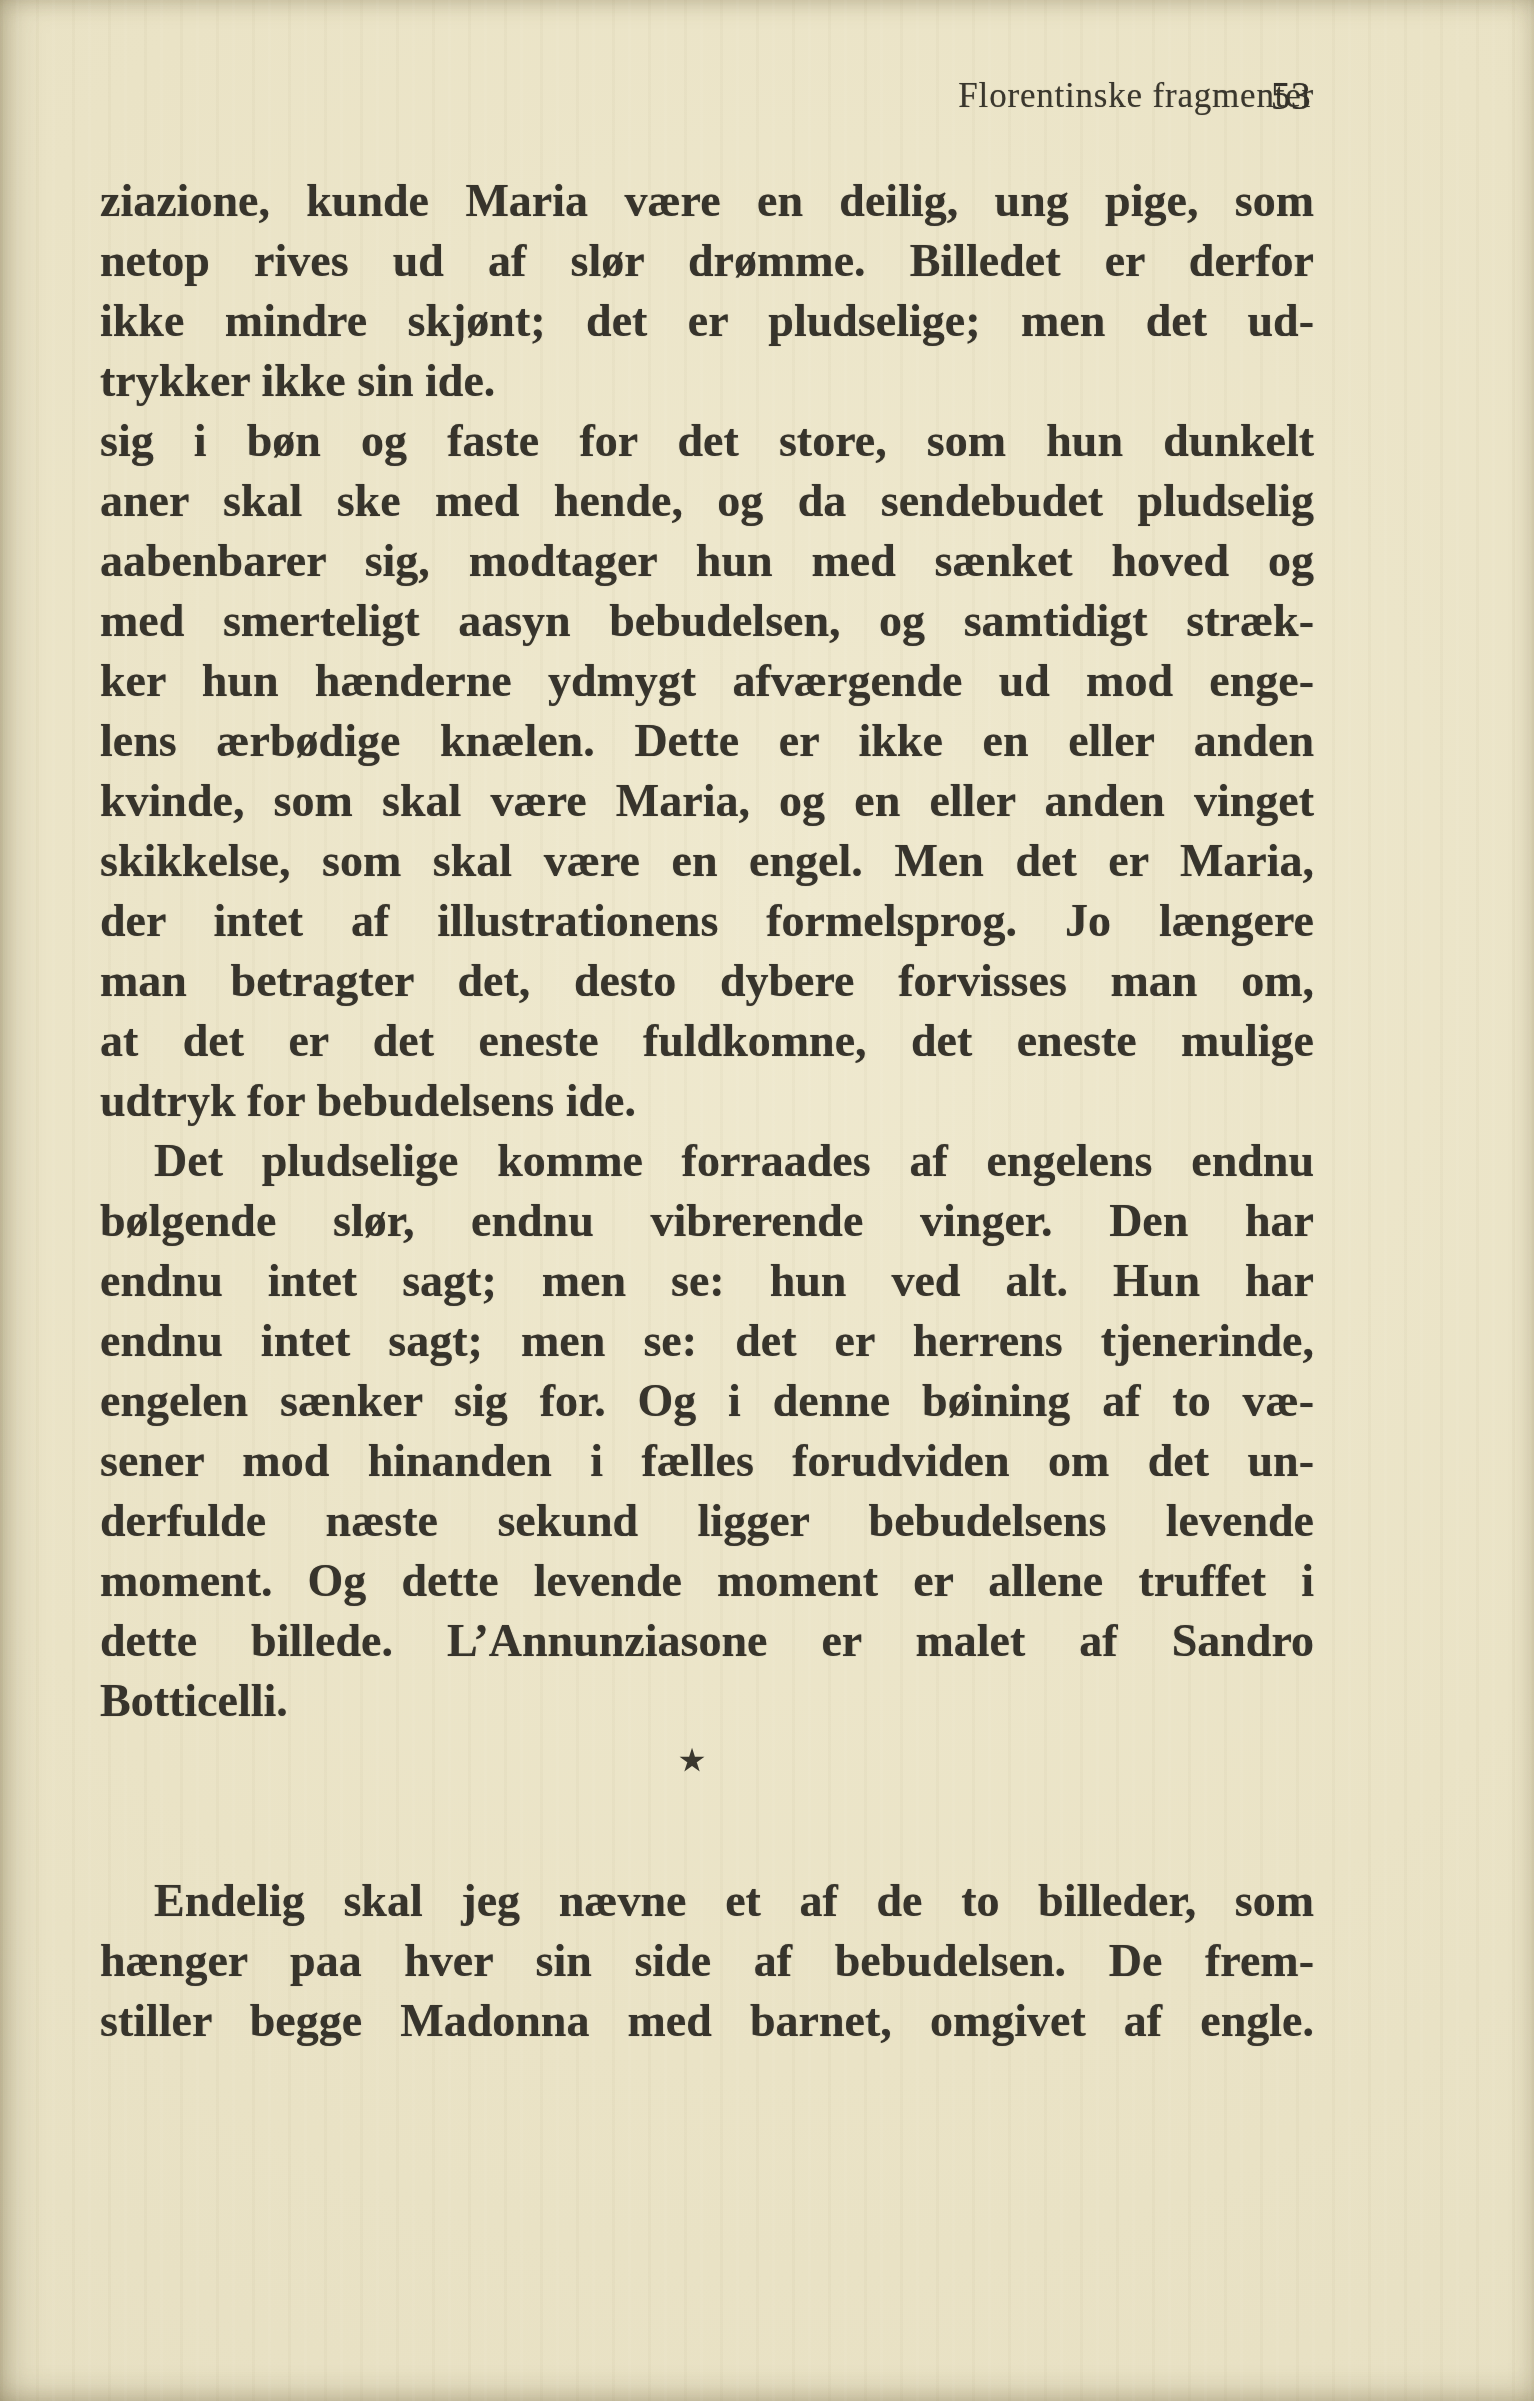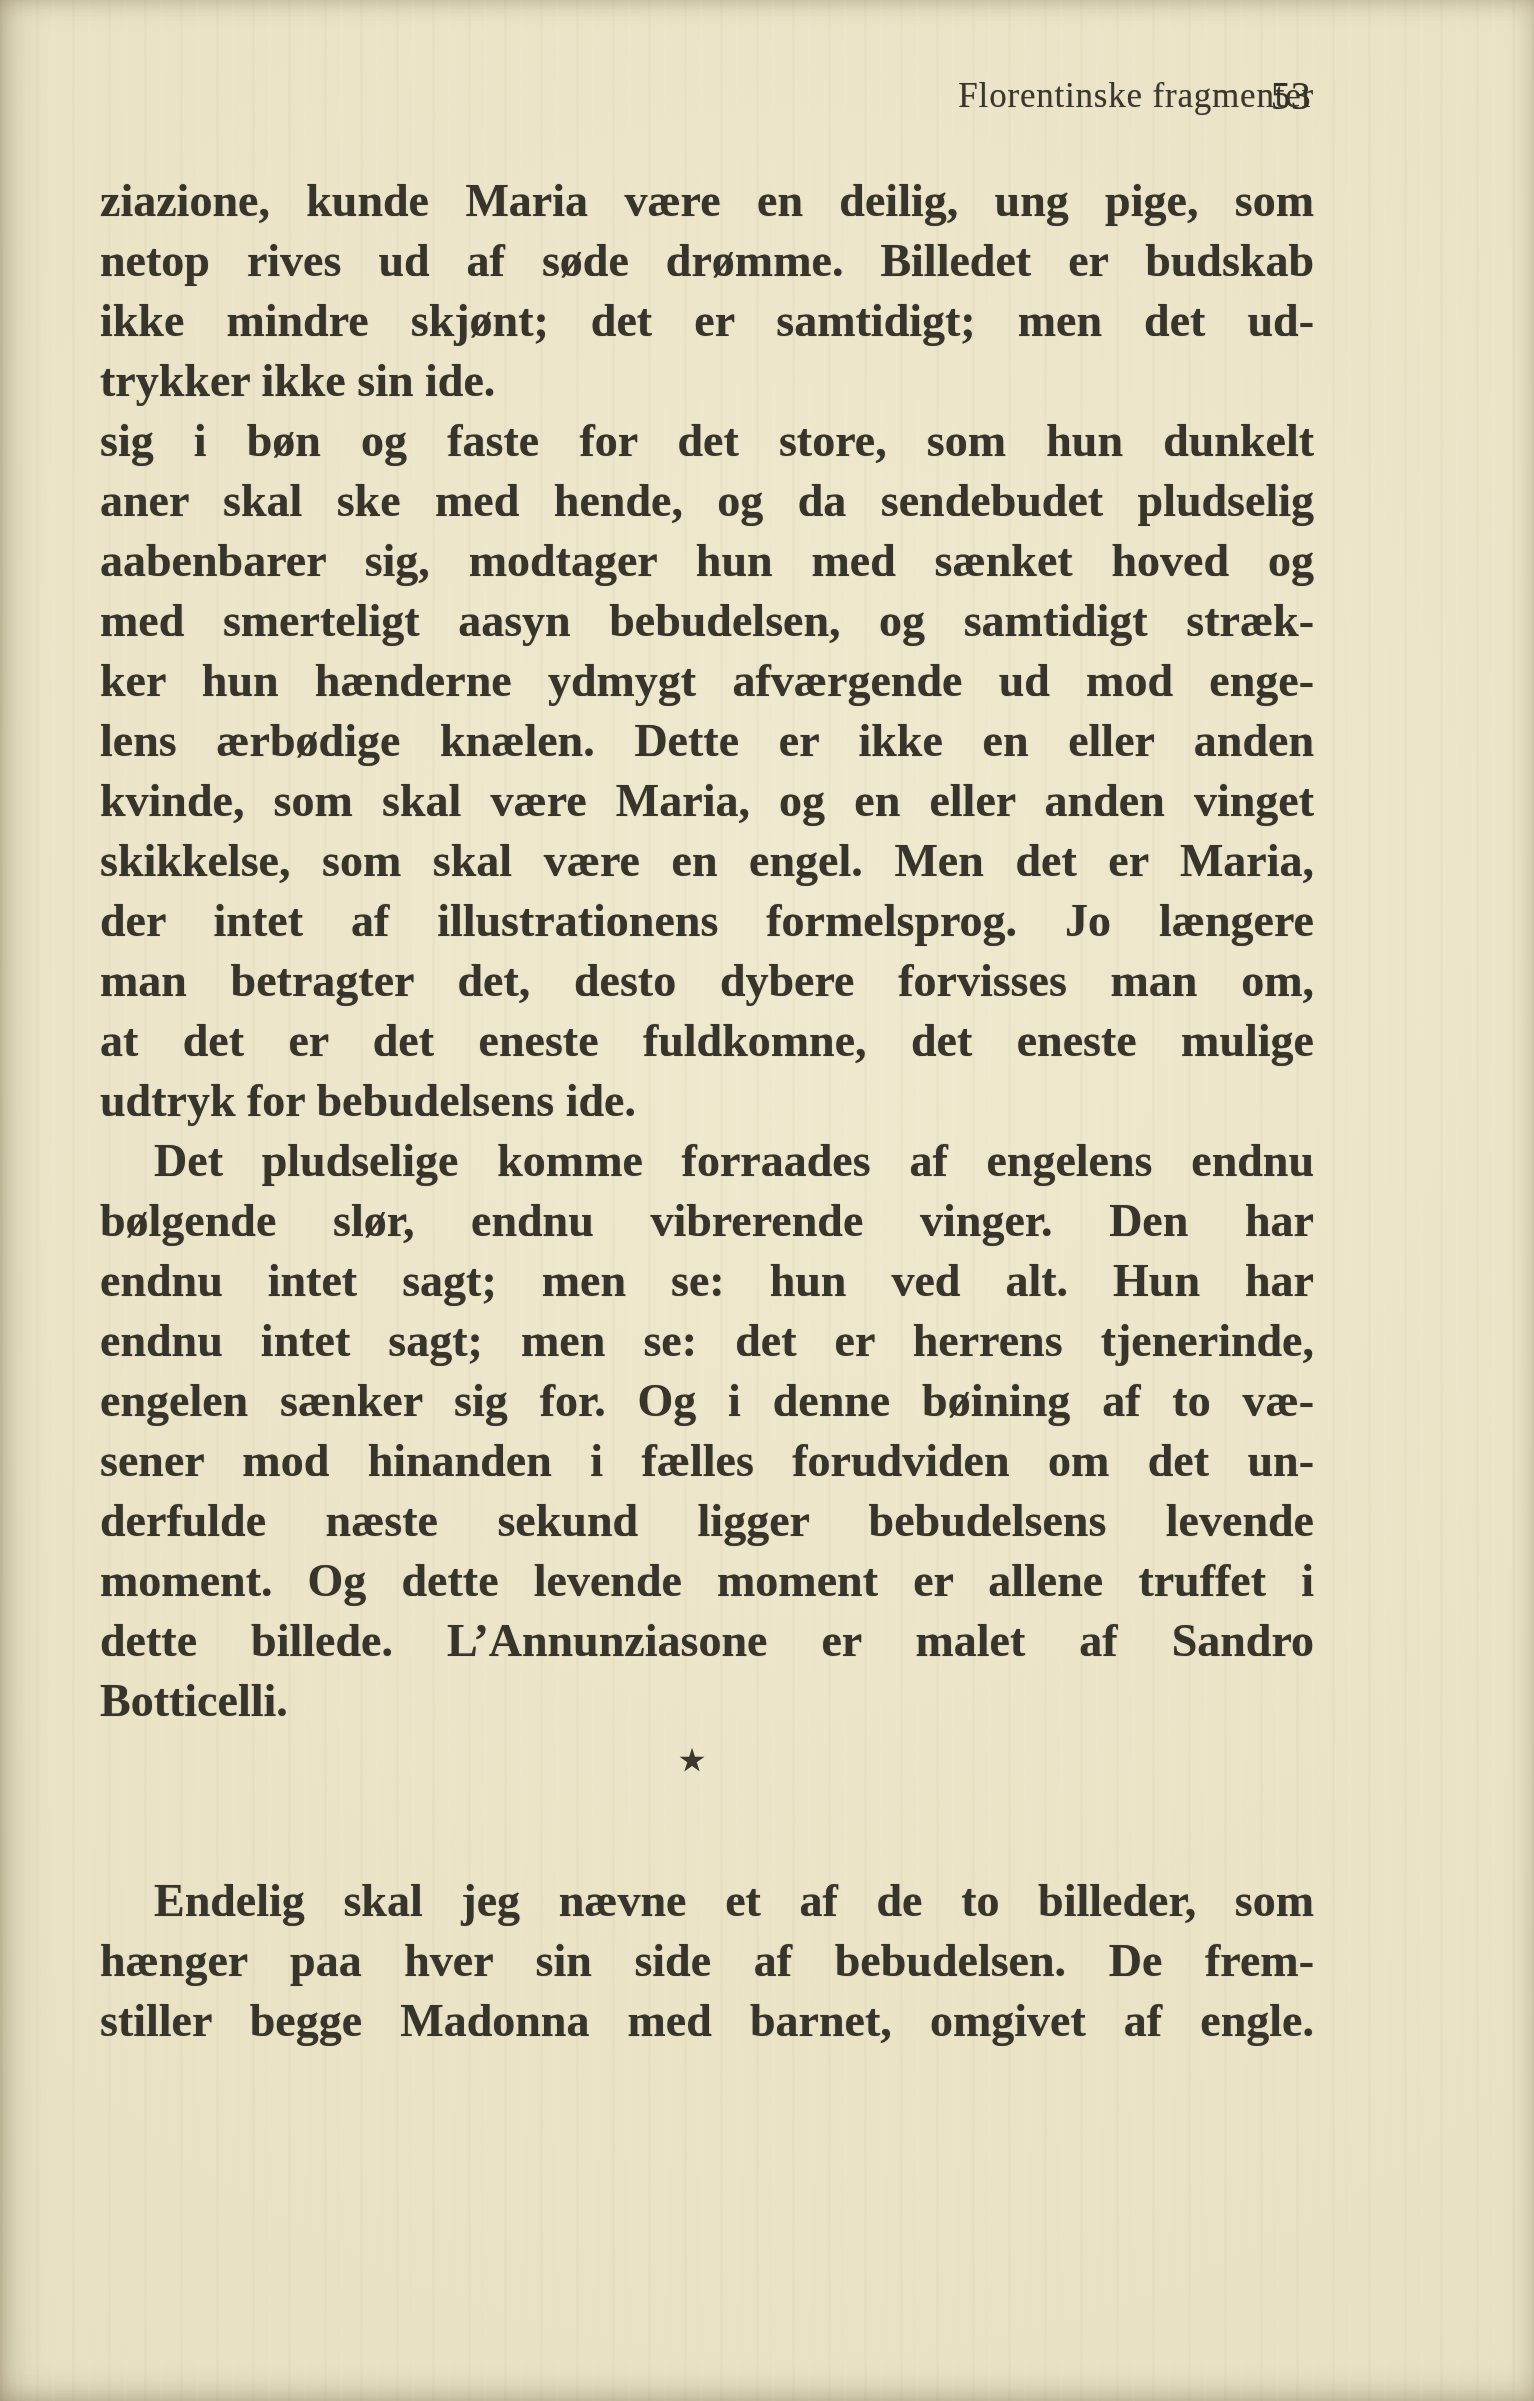--- a/index.html
+++ b/index.html
@@ -104,22 +104,22 @@
 
 <div class="page">
 
   <header class="running-head">
     <span class="head-title">Florentinske fragmenter</span>
     <span class="page-num">53</span>
   </header>
 
   <main class="text-block">
       <div class="line">ziazione, kunde Maria være en deilig, ung pige, som</div>
-      <div class="line">netop rives ud af søde drømme. Billedet er budskab</div>
-      <div class="line">ikke mindre skjønt; det er samtidigt; men det ud-</div>
+      <div class="line">netop rives ud af slør drømme. Billedet er derfor</div>
+      <div class="line">ikke mindre skjønt; det er pludselige; men det ud-</div>
       <div class="line last">trykker ikke sin ide.</div>
       <div class="line">sig i bøn og faste for det store, som hun dunkelt</div>
       <div class="line">aner skal ske med hende, og da sendebudet pludselig</div>
       <div class="line">aabenbarer sig, modtager hun med sænket hoved og</div>
       <div class="line">med smerteligt aasyn bebudelsen, og samtidigt stræk-</div>
       <div class="line">ker hun hænderne ydmygt afværgende ud mod enge-</div>
       <div class="line">lens ærbødige knælen. Dette er ikke en eller anden</div>
       <div class="line">kvinde, som skal være Maria, og en eller anden vinget</div>
       <div class="line">skikkelse, som skal være en engel. Men det er Maria,</div>
       <div class="line">der intet af illustrationens formelsprog. Jo længere</div>

